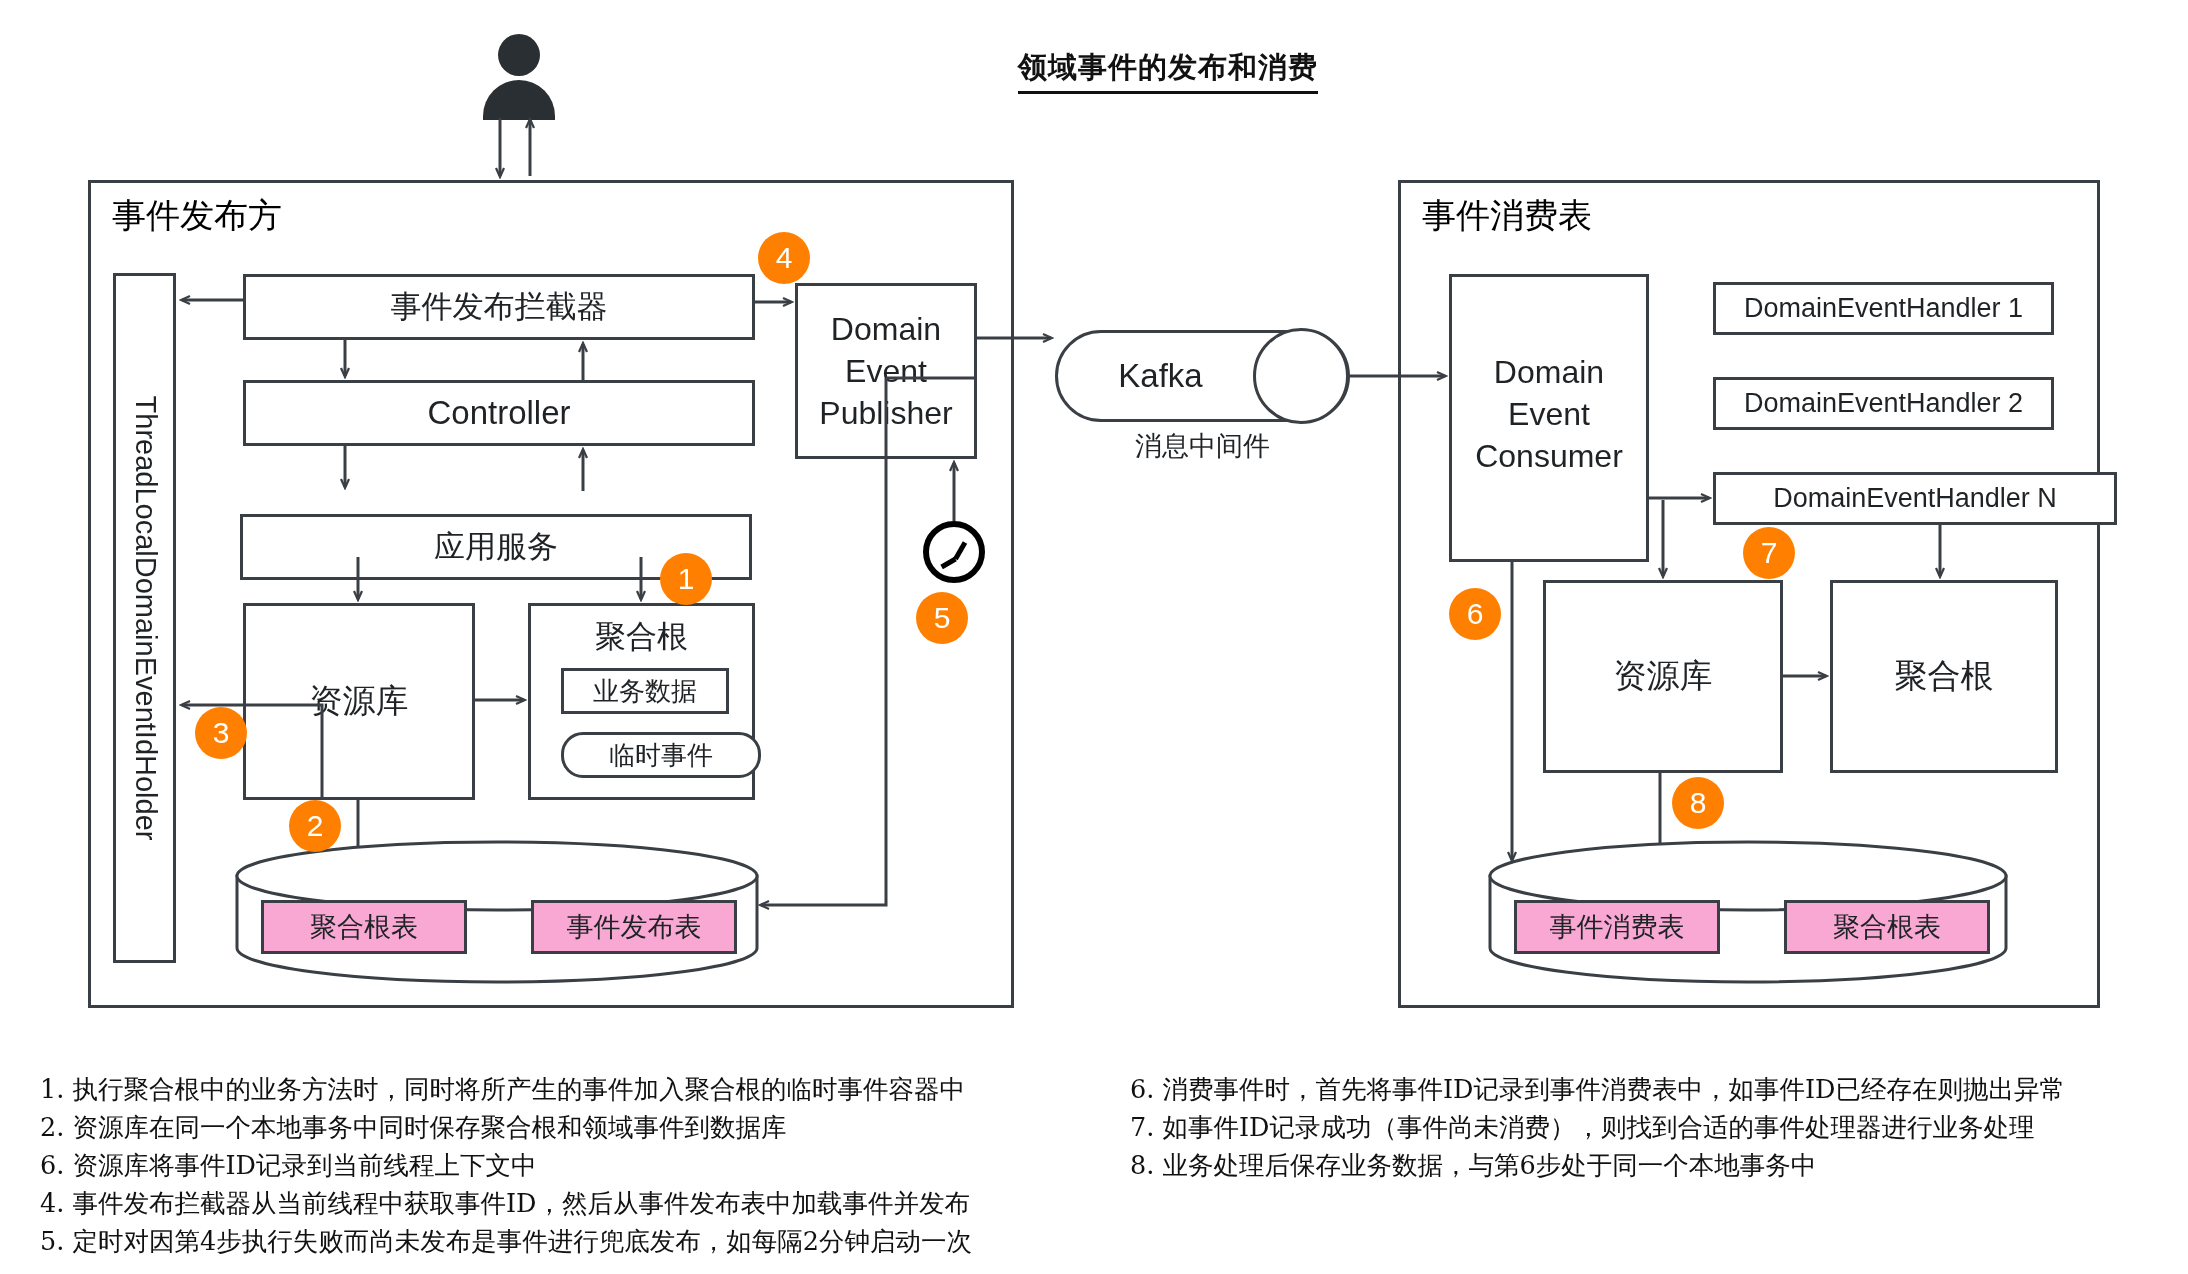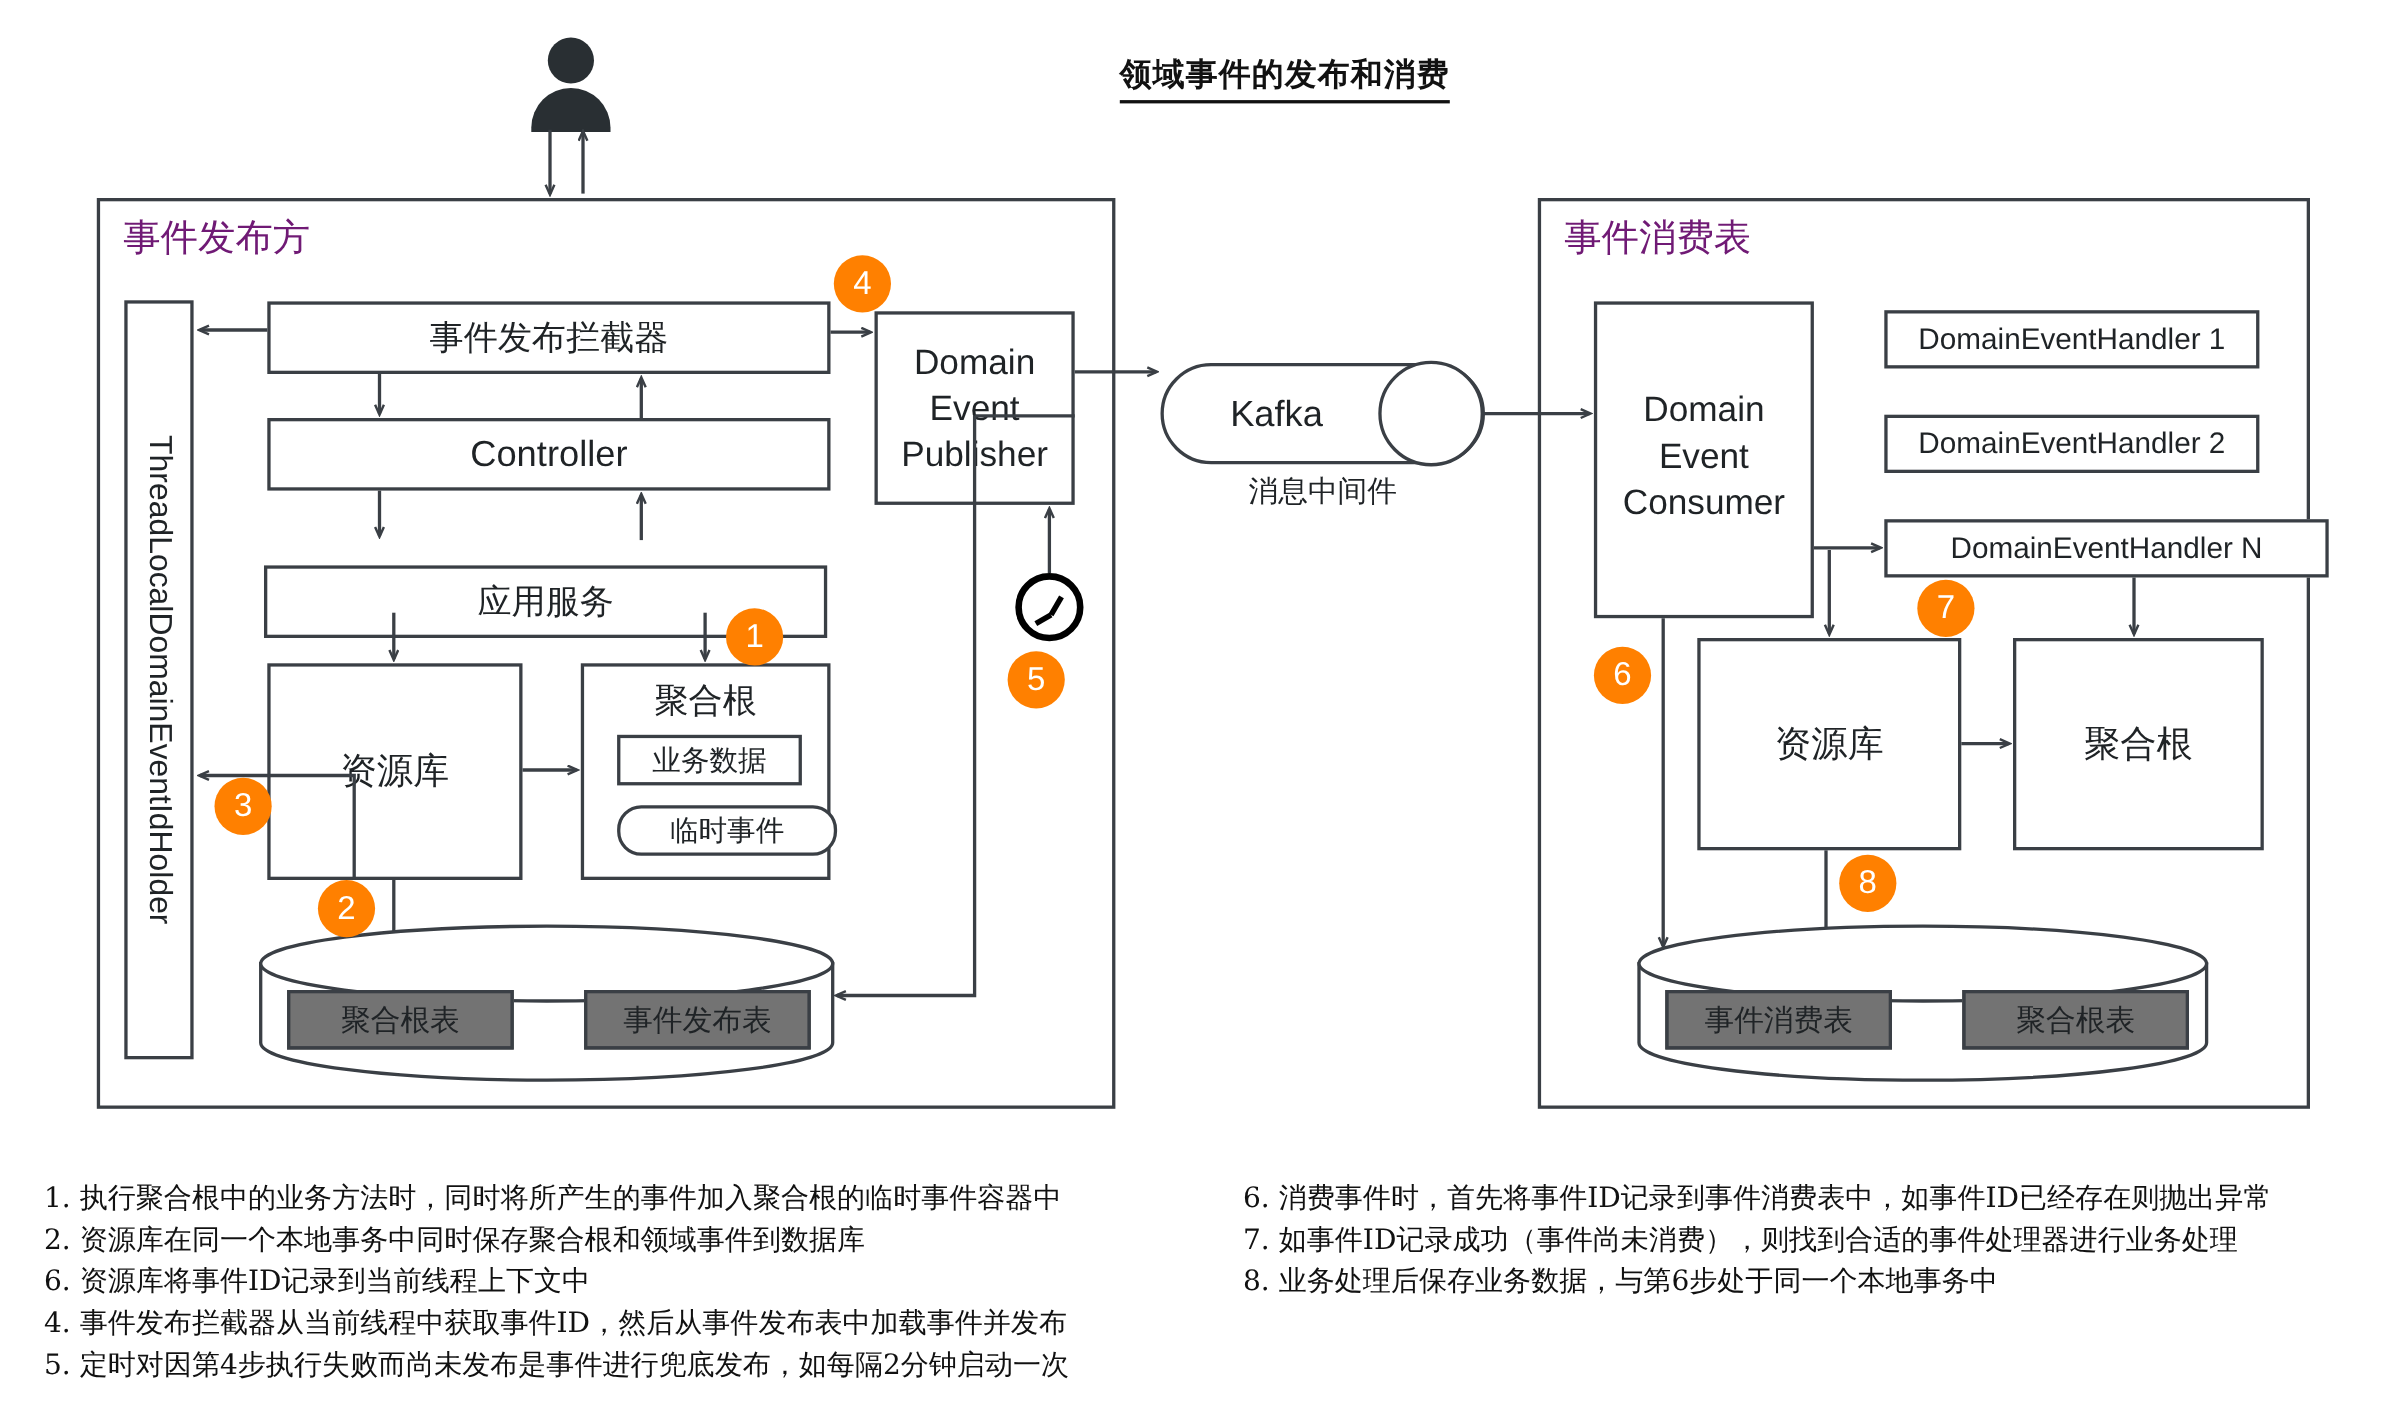--- a/index.html
+++ b/index.html
@@ -8,21 +8,21 @@
     font-family:"Liberation Sans","DejaVu Sans",sans-serif;
     color:#1f2326;
   }
   .canvas{position:absolute;inset:0;}
   svg.wires{position:absolute;left:0;top:0;width:2188px;height:1274px;pointer-events:none;}
 
   
   .box{position:absolute;border:3px solid #3a3f45;background:#fff;box-sizing:border-box;
        display:flex;align-items:center;justify-content:center;text-align:center;}
   .panel{position:absolute;border:3px solid #3a3f45;background:#fff;box-sizing:border-box;}
-  .panel-title{position:absolute;font-size:34px;font-weight:400;color:#701a75;
+  .panel-title{position:absolute;font-size:34px;font-weight:400;color:#000000;
        font-family:"DejaVu Sans","Liberation Sans",sans-serif;}
 
   .cn{font-family:"DejaVu Serif","Liberation Serif",serif;}
   .en{font-family:"Liberation Sans","DejaVu Sans",sans-serif;}
 
   
   #doc-title{position:absolute;left:1018px;top:48px;font-size:29px;font-weight:bold;
       border-bottom:3px solid #111;padding-bottom:3px;color:#111;
       font-family:Liberation Mono, monospace;letter-spacing:1px;}
 
@@ -34,21 +34,21 @@
   
   #threadlocal-bar{position:absolute;left:113px;top:273px;width:63px;height:690px;
       border:3px solid #3a3f45;background:#fff;box-sizing:border-box;}
   #threadlocal-bar span{
       position:absolute;left:50%;top:50%;
       transform:translate(-50%,-50%) rotate(90deg);white-space:nowrap;
       font-size:29px;font-family:"Liberation Sans","DejaVu Sans",sans-serif;color:#1f2326;}
 
   
   .cyl{position:absolute;}
-  .cyl .tbl{position:absolute;border:3px solid #3a3f45;background:#737373;box-sizing:border-box;
+  .cyl .tbl{position:absolute;border:3px solid #3a3f45;background:#f9a8d4;box-sizing:border-box;
       display:flex;align-items:center;justify-content:center;font-size:27px;z-index:3;
       font-family:Liberation Mono, monospace;}
 
   
   #actor{position:absolute;left:480px;top:34px;width:78px;height:80px;}
   #actor .head{position:absolute;left:18px;top:0;width:42px;height:42px;border-radius:50%;background:#292F33;}
   #actor .body{position:absolute;left:3px;top:46px;width:72px;height:40px;background:#292F33;
       border-radius:36px 36px 0 0;}
 
   

